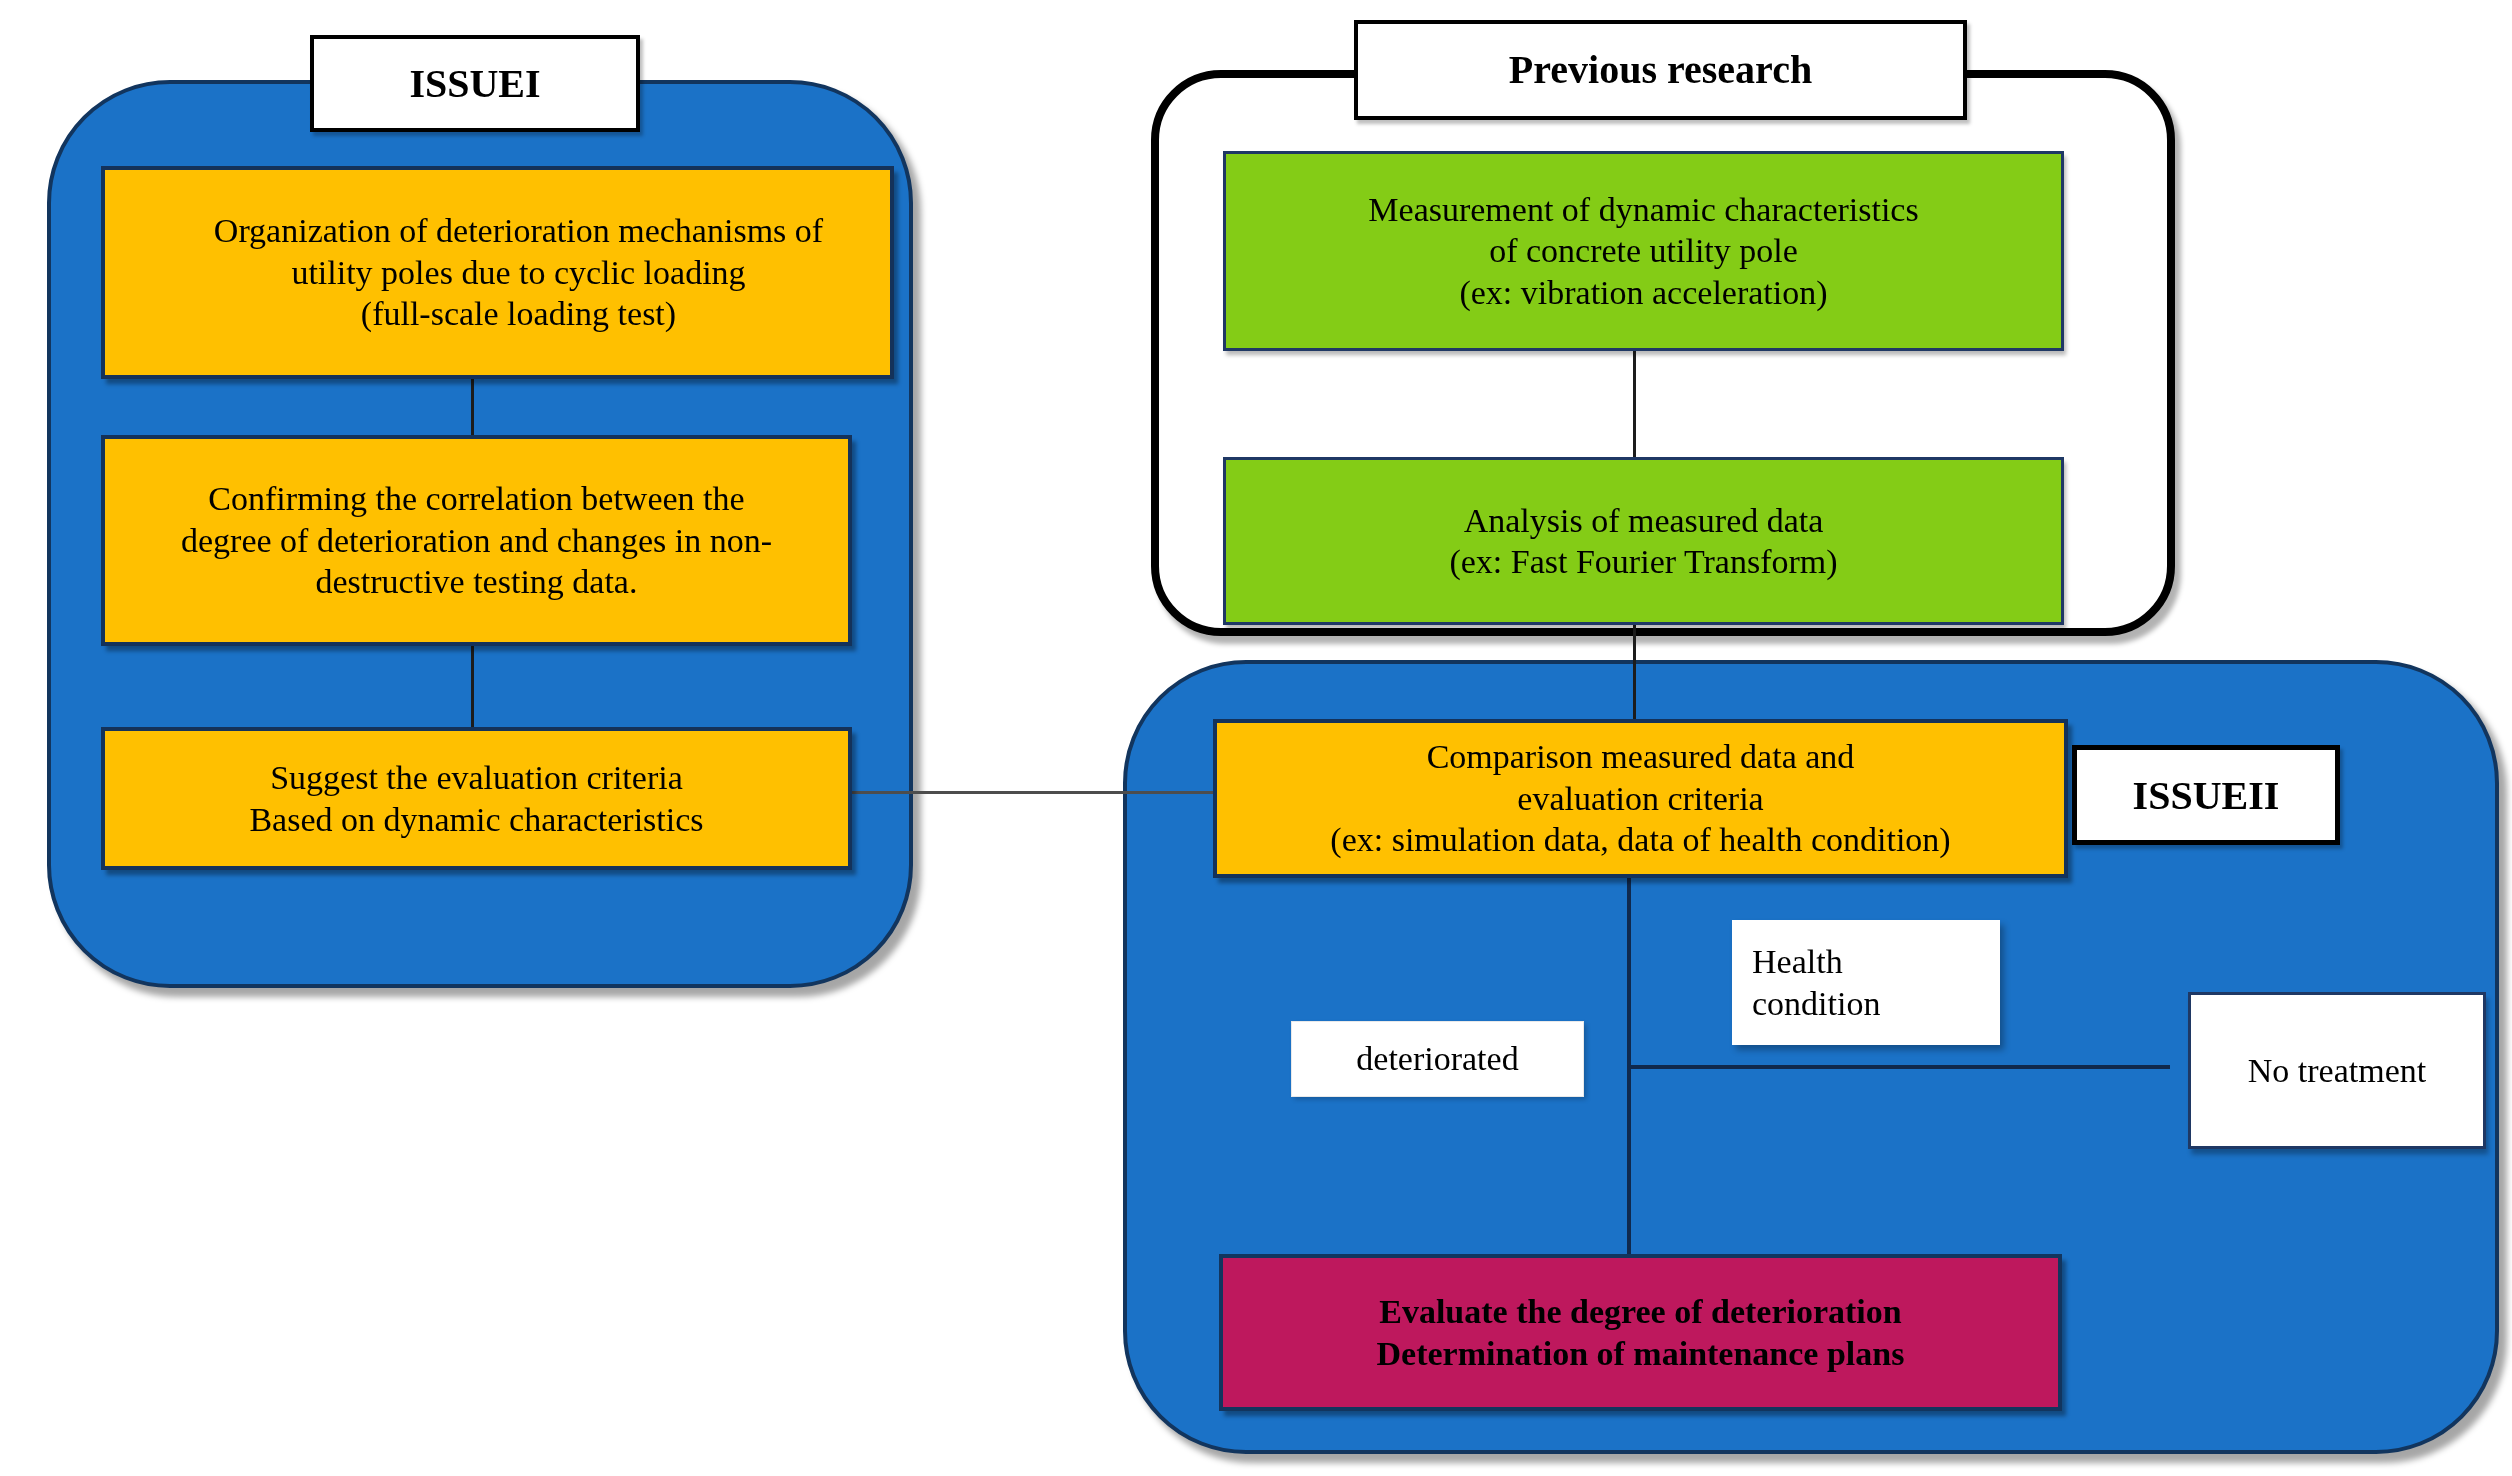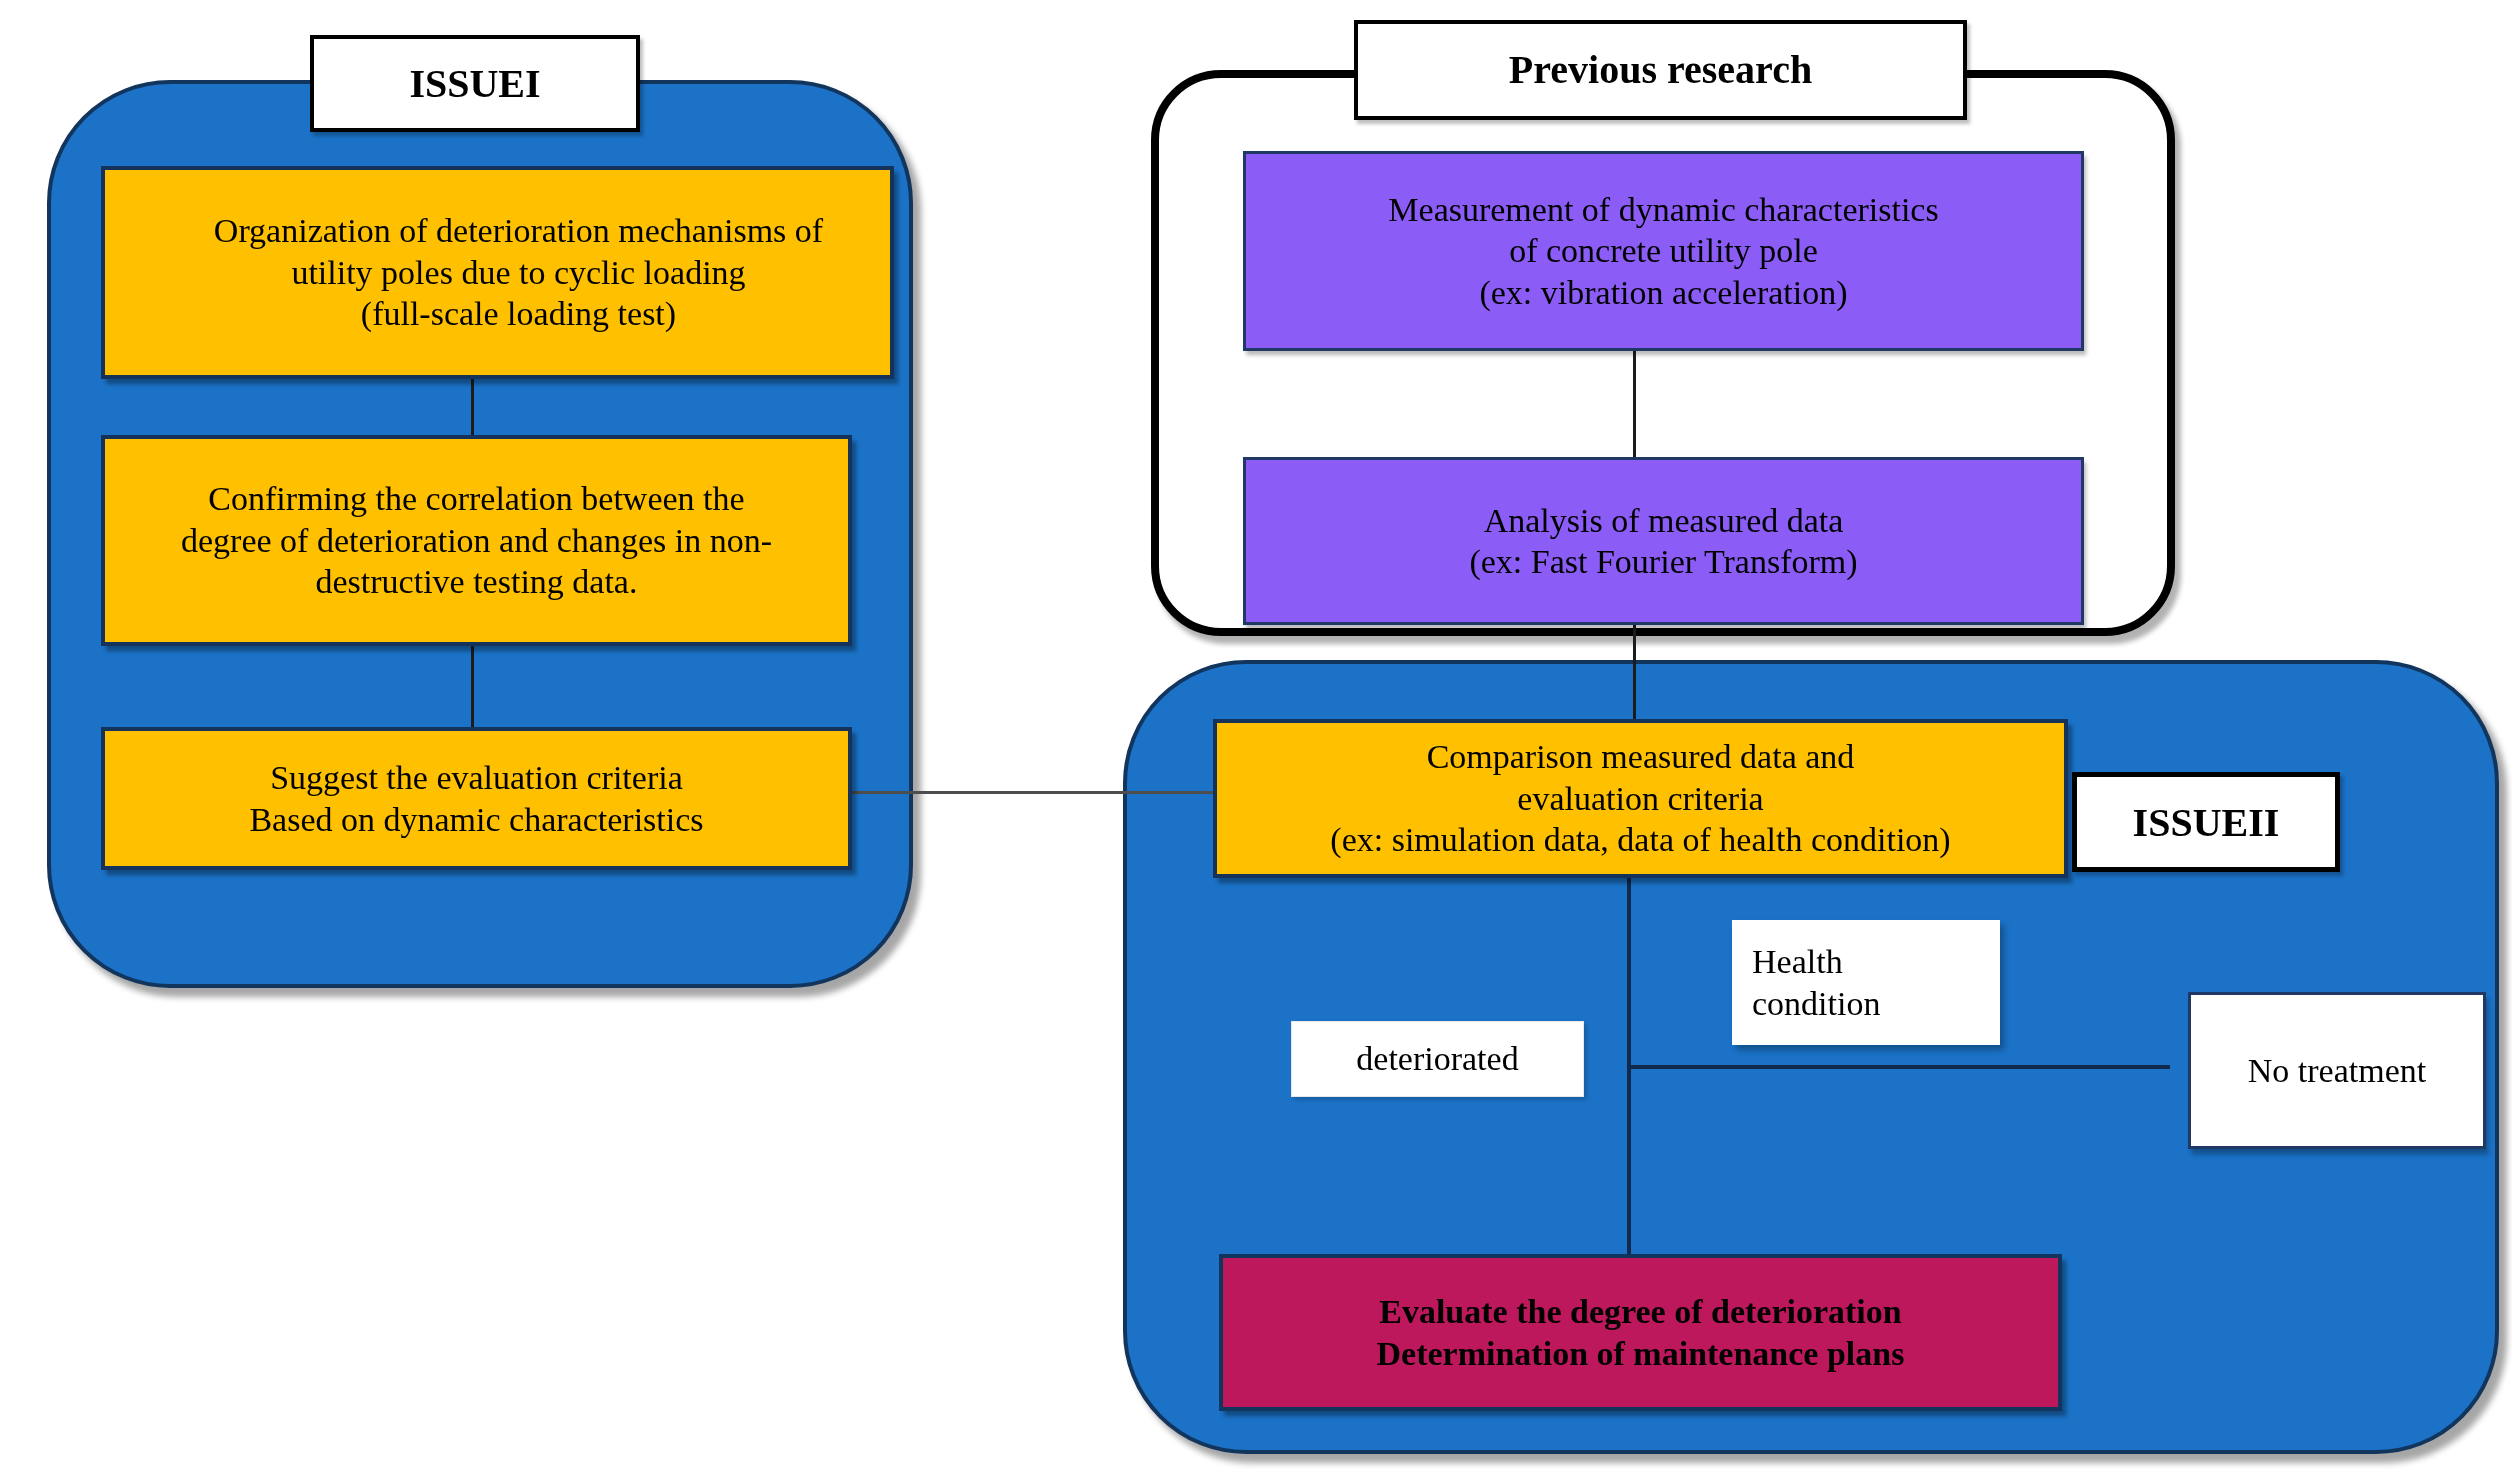--- a/index.html
+++ b/index.html
@@ -39,36 +39,35 @@
   }
   .orange-box {
     background:#FFC000; border:4.1px solid #14325A;
     box-shadow:4.9px 5.7px 4.1px rgba(0,0,0,0.35);
   }
   #box-organization { left:101px;  top:166px; width:743px;  height:205px;padding-left:42px; }
   #box-confirming   { left:101px;  top:435px; width:743px;  height:203px; }
   #box-suggest      { left:101px;  top:727px; width:743px;  height:135px; }
   #box-comparison   { left:1213px; top:719px; width:847px; height:151px; }
   .navy-white-box {
-    background:#8b5cf6; border:3.3px solid #1F3864;
+    background:#84cc16; border:3.3px solid #1F3864;
     box-shadow:3.3px 4.9px 4.1px rgba(0,0,0,0.28);
-    margin-left:20px;
   }
   #box-measurement { left:1223px; top:151px; width:835px; height:194px; }
   #box-analysis    { left:1223px; top:457px; width:835px; height:162px; }
   
   .title-box {
     position:absolute; z-index:4; background:#ffffff; border:4.1px solid #000;
     display:flex; align-items:center; justify-content:center;
     font-weight:bold; font-size:40px;
     box-shadow:3.3px 4.1px 3.3px rgba(0,0,0,0.25);
   }
   #title-issue1 { left:310px;  top:35px;  width:322px; height:89px; }
   #title-prev   { left:1354px; top:19.6px;  width:605px; height:92px; }
-  #title-issue2 { left:2072px; top:745px; width:258px; height:90px; border-width:5.7px;margin-top:27px; }
+  #title-issue2 { left:2072px; top:745px; width:258px; height:90px; border-width:5.7px; }
   
   #label-health {
     left:1732px; top:920px; width:268px; height:125px;
     background:#ffffff; box-shadow:4.1px 4.9px 6.5px rgba(0,0,0,0.3);
     justify-content:flex-start; padding-left:20px; text-align:left; box-sizing:border-box;
   }
   #label-deteriorated {
     left:1291px; top:1021px; width:291px; height:74px;
     background:#ffffff; border:1.6px solid #e9e9e9;
     box-shadow:2.5px 3.3px 4.9px rgba(0,0,0,0.22);

